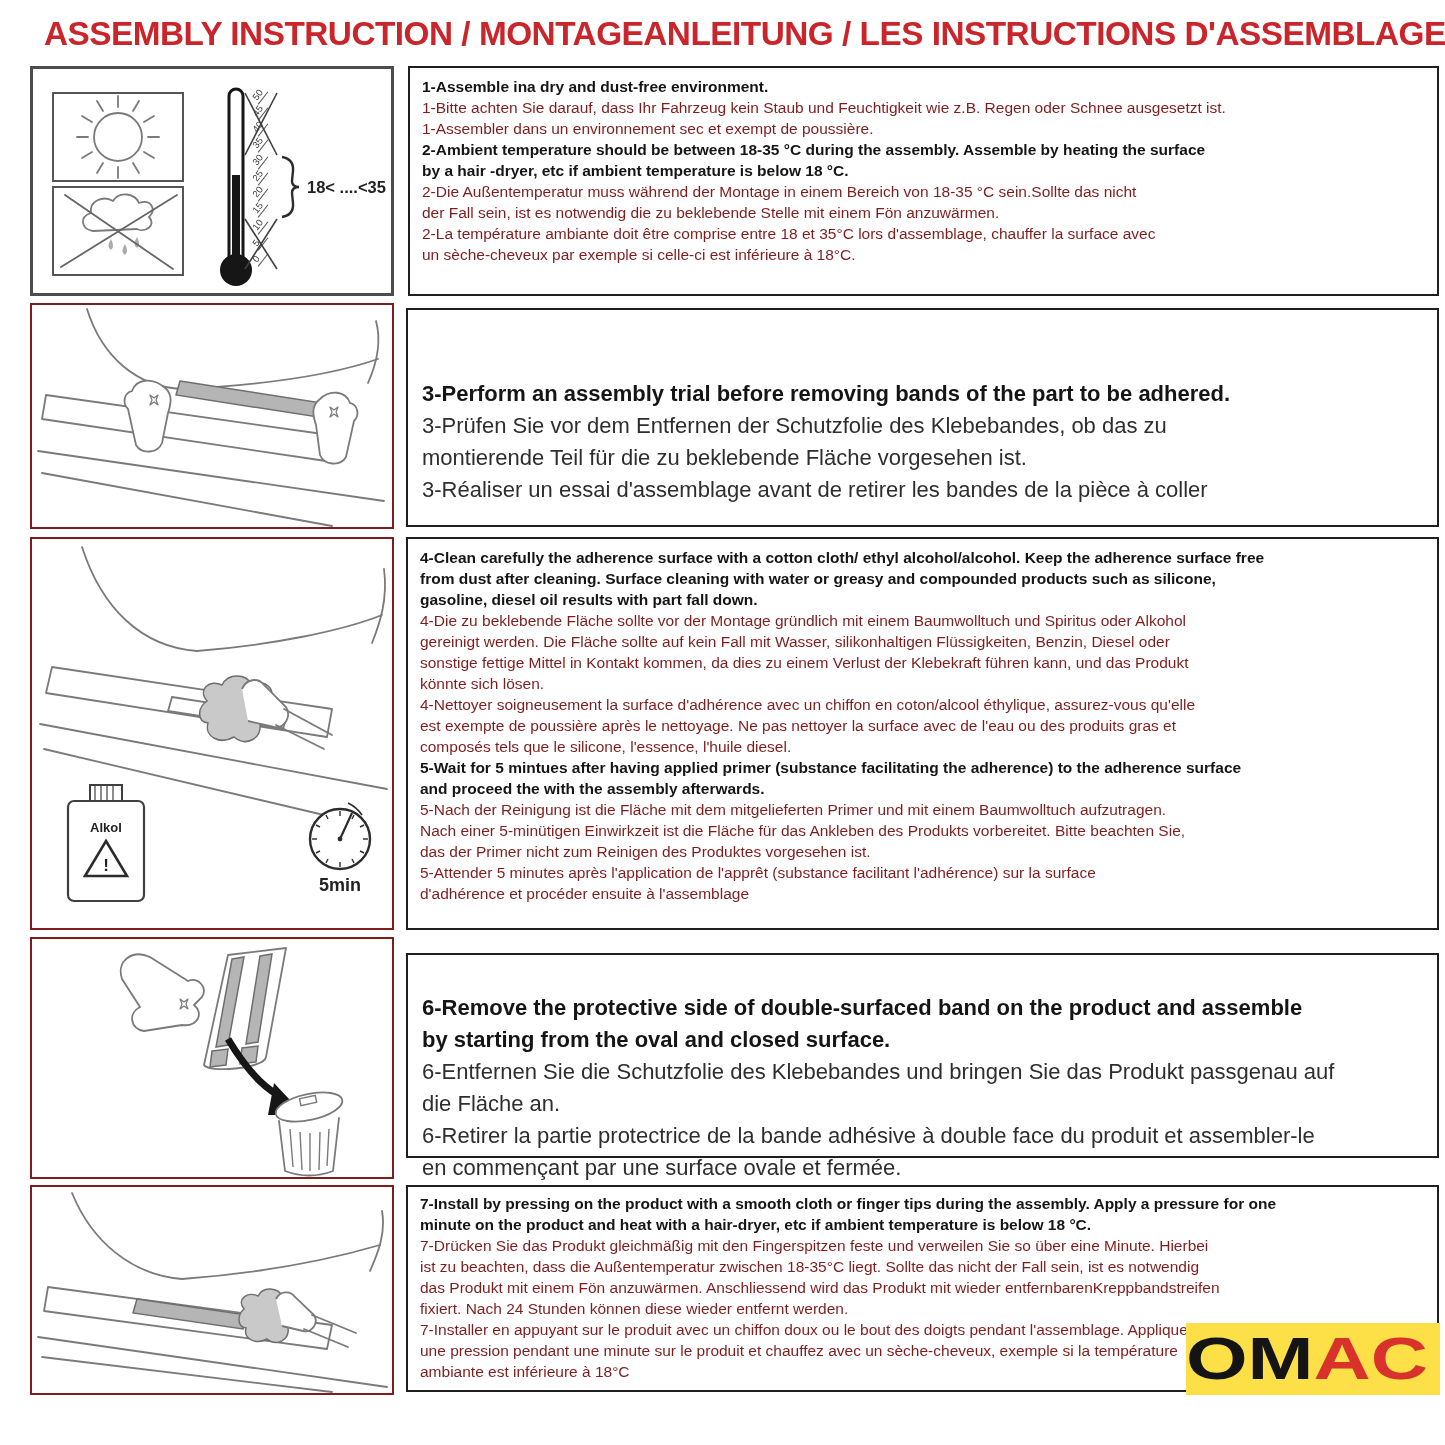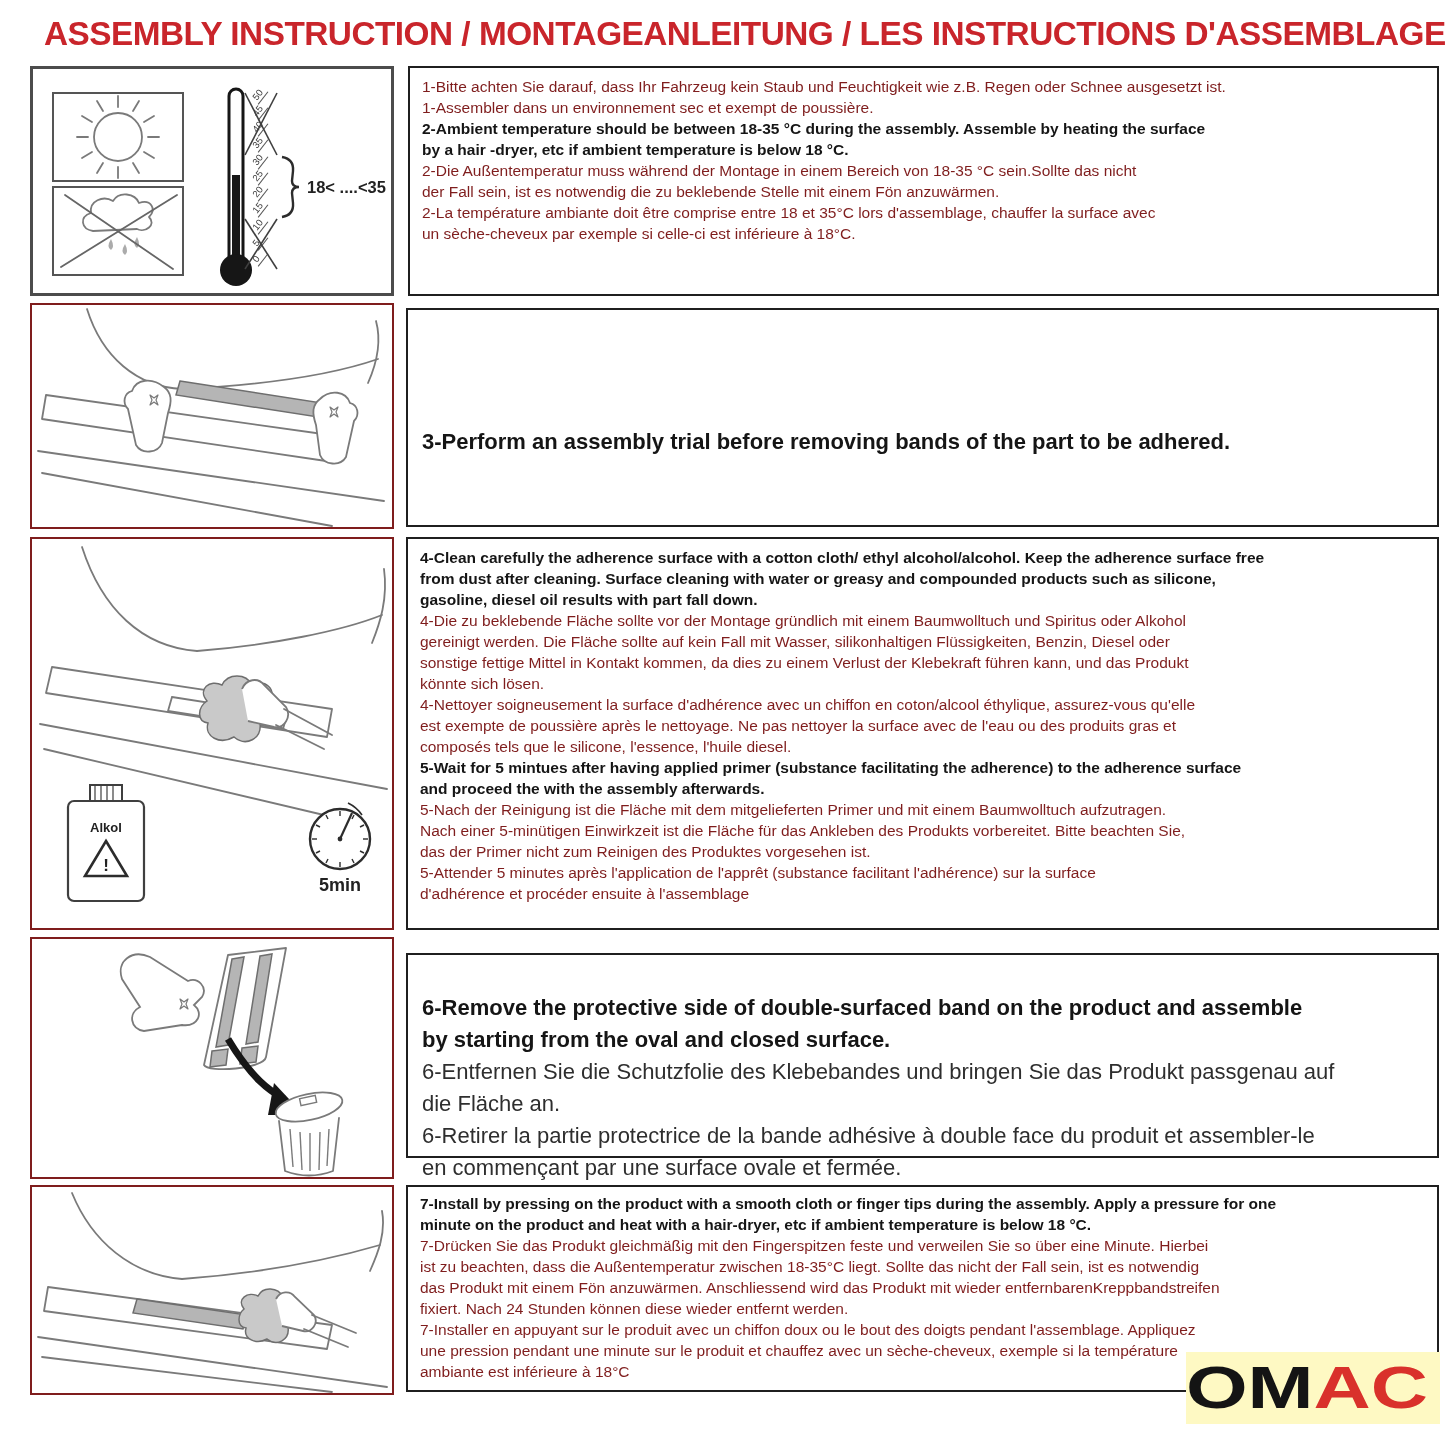--- a/index.html
+++ b/index.html
@@ -23,21 +23,21 @@
   .vcenter{display:flex;flex-direction:column;justify-content:center;height:100%;margin-top:24px;}
   svg{display:block;}
   .sketch{stroke:#7a7a7a;stroke-width:1.8;fill:none;stroke-linecap:round;stroke-linejoin:round;}
   .sketch-dk{stroke:#4a4a4a;stroke-width:2;fill:none;stroke-linecap:round;}
   .grayfill{fill:#b5b5b5;stroke:#6e6e6e;stroke-width:1.5;}
   .clothfill{fill:#c9c9c9;stroke:#6e6e6e;stroke-width:1.5;}
   .whitefill{fill:#ffffff;stroke:#7a7a7a;stroke-width:1.8;}
   .tick-num{font-size:9.5px;fill:#3a3a3a;font-family:"Liberation Sans",sans-serif;}
   .svg-label{font-family:"Liberation Sans",sans-serif;fill:#222;}
   .logo{
-    position:absolute;left:1186px;top:1352px;width:254px;height:72px;background:#fef9c3;
+    position:absolute;left:1186px;top:1323px;width:254px;height:72px;background:#fde047;
     z-index:3;display:flex;align-items:center;
   }
   .logo-text{
     font-size:60px;font-weight:900;line-height:1;letter-spacing:0;
     transform:scaleX(1.32);transform-origin:left center;white-space:nowrap;
     font-family:"Liberation Sans",sans-serif;
   }
   .logo-black{color:#141414;}
   .logo-red{color:#d9312b;}
 </style>
@@ -138,20 +138,21 @@
       </g>
 
       <path d="M249,88 Q261,90 260,102 L259,112 Q259,118 266,118 Q259,118 259,124 L260,134 Q261,146 249,148" fill="none" stroke="#2c2c2c" stroke-width="2.4"></path>
       <text x="274" y="124" class="svg-label" style="font-size:16.5px;font-weight:bold;">18&lt; ....&lt;35 C</text>
     </g>
   </svg>
 </div>
 
 <div class="box" style="left:408px;top:66px;width:1031px;height:230px;">
   <div class="pad">
+    <div class="text-sm bold">1-Assemble ina dry and dust-free environment.</div>
     <div class="text-sm">1-Bitte achten Sie darauf, dass Ihr Fahrzeug kein Staub und Feuchtigkeit wie z.B. Regen oder Schnee ausgesetzt ist.
 1-Assembler dans un environnement sec et exempt de poussière.</div>
     <div class="text-sm bold gap">2-Ambient temperature should be between 18-35 °C  during the assembly. Assemble by heating the surface
 by a hair -dryer, etc if ambient temperature is below 18 °C.</div>
     <div class="text-sm">2-Die Außentemperatur muss während der Montage in einem Bereich von 18-35 °C  sein.Sollte das nicht
 der Fall sein, ist es notwendig die zu beklebende Stelle mit einem Fön anzuwärmen.
 2-La température ambiante doit être comprise entre 18 et 35°C lors d'assemblage, chauffer la surface avec
 un sèche-cheveux par exemple si celle-ci est inférieure à 18°C.</div>
   </div>
 </div>
@@ -174,20 +175,23 @@
     <g>
       <path d="M288,94 C298,84 314,86 318,98 C326,100 328,110 322,116 L314,152 C308,162 292,160 288,150 L284,120 C280,108 280,100 288,94 Z" class="whitefill"></path>
       <path d="M298,102 l4,3 4,-3 -2,5 2,5 -4,-3 -4,3 2,-5 Z" class="sketch" style="stroke-width:1.2"></path>
     </g>
   </svg>
 </div>
 
 <div class="box" style="left:406px;top:308px;width:1033px;height:219px;">
   <div class="vcenter" style="padding:0 14px;">
     <div class="text-lg bold">3-Perform an assembly trial before removing bands of the part to be adhered.</div>
+    <div class="text-lg">3-Prüfen Sie vor dem Entfernen der Schutzfolie des Klebebandes, ob das zu
+montierende Teil für die zu beklebende Fläche vorgesehen ist.
+3-Réaliser un essai d'assemblage avant de retirer les bandes de la pièce à coller</div>
   </div>
 </div>
 
 <div class="box illus" style="left:30px;top:537px;width:364px;height:393px;">
   <svg width="360" height="389" viewBox="0 0 360 389">
     <path d="M50,8 C70,70 110,108 165,112" class="sketch"></path>
     <path d="M165,112 C240,106 310,92 350,76" class="sketch"></path>
     <path d="M352,30 C356,60 348,84 340,104" class="sketch"></path>
     <path d="M20,128 L300,170 L295,198 L14,154 Z" class="sketch"></path>
     <path d="M8,185 L355,250" class="sketch"></path>

